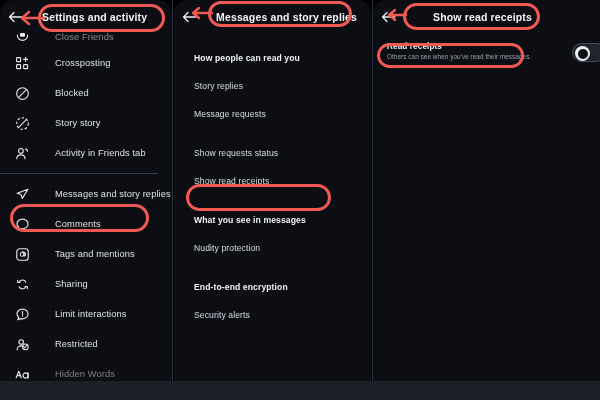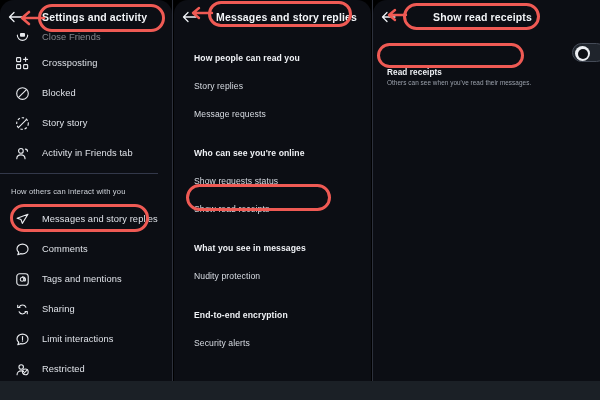--- a/index.html
+++ b/index.html
@@ -78,21 +78,21 @@
   .lp-ico {
     width: 22px;
     flex: none;
     display: flex;
     align-items: center;
     justify-content: center;
     color: #e8eaee;
   }
   .lp-ico svg { display: block; }
   .lp-lbl {
-    margin-left: 9px;
+    margin-left: 22px;
     color: #dfe2e8;
     font-size: 9.3px;
     white-space: nowrap;
     letter-spacing: .1px;
   }
   .lp-sep {
     height: 1px;
     background: #33384a;
     margin: 5px 14px 5px 0;
   }
@@ -130,21 +130,20 @@
     padding: 8px 8px 8px 14px;
     gap: 8px;
   }
   .rp-txt { flex: 1 1 auto; min-width: 0; }
   .rp-t {
     color: #f0f2f6;
     font-size: 8.2px;
     font-weight: bold;
     letter-spacing: .1px;
     white-space: nowrap;
-    margin-top: 26px;
   }
   .rp-s {
     color: #9aa0ab;
     font-size: 6.4px;
     margin-top: 2px;
     letter-spacing: .05px;
     white-space: nowrap;
   }
   .toggle {
     position: absolute;
@@ -258,21 +257,20 @@
             <circle cx="6.3" cy="5.2" r="2.5" fill="none" stroke="#e8eaee" stroke-width="1.2"></circle>
             <path d="M1.9 13.6c0-2.5 2-4.2 4.4-4.2s4.4 1.7 4.4 4.2" fill="none" stroke="#e8eaee" stroke-width="1.2" stroke-linecap="round"></path>
             <path d="M11.1 3.3c1.3 0 2.2 1 2.2 2.2" fill="none" stroke="#e8eaee" stroke-width="1.2" stroke-linecap="round"></path>
           </svg>
         </div>
         <div class="lp-lbl">Activity in Friends tab</div>
       </div>
 
       <div class="lp-sep"></div>
 
-      <div class="lp-sect">How others can interact with you</div>
 
       <div class="lp-row">
         <div class="lp-ico">
           <svg width="15" height="15" viewBox="0 0 16 16" aria-hidden="true">
             <path d="M13.8 2.4L2.3 6.6l4.1 1.4 1.4 4.1z" fill="none" stroke="#e8eaee" stroke-width="1.2" stroke-linejoin="round"></path>
           </svg>
         </div>
         <div class="lp-lbl">Messages and story replies</div>
       </div>
 
@@ -356,21 +354,20 @@
     </div>
 
     <div class="mp-body">
 
       <div class="mp-head">How people can read you</div>
       <div class="mp-item">Story replies</div>
       <div class="mp-item">Message requests</div>
 
       <div class="mp-gap"></div>
 
-      <div class="mp-head">Who can see you're online</div>
       <div class="mp-item">Show requests status</div>
       <div class="mp-item">Show read receipts</div>
 
       <div class="mp-gap"></div>
 
       <div class="mp-head">What you see in messages</div>
       <div class="mp-item">Nudity protection</div>
 
       <div class="mp-gap"></div>
 

